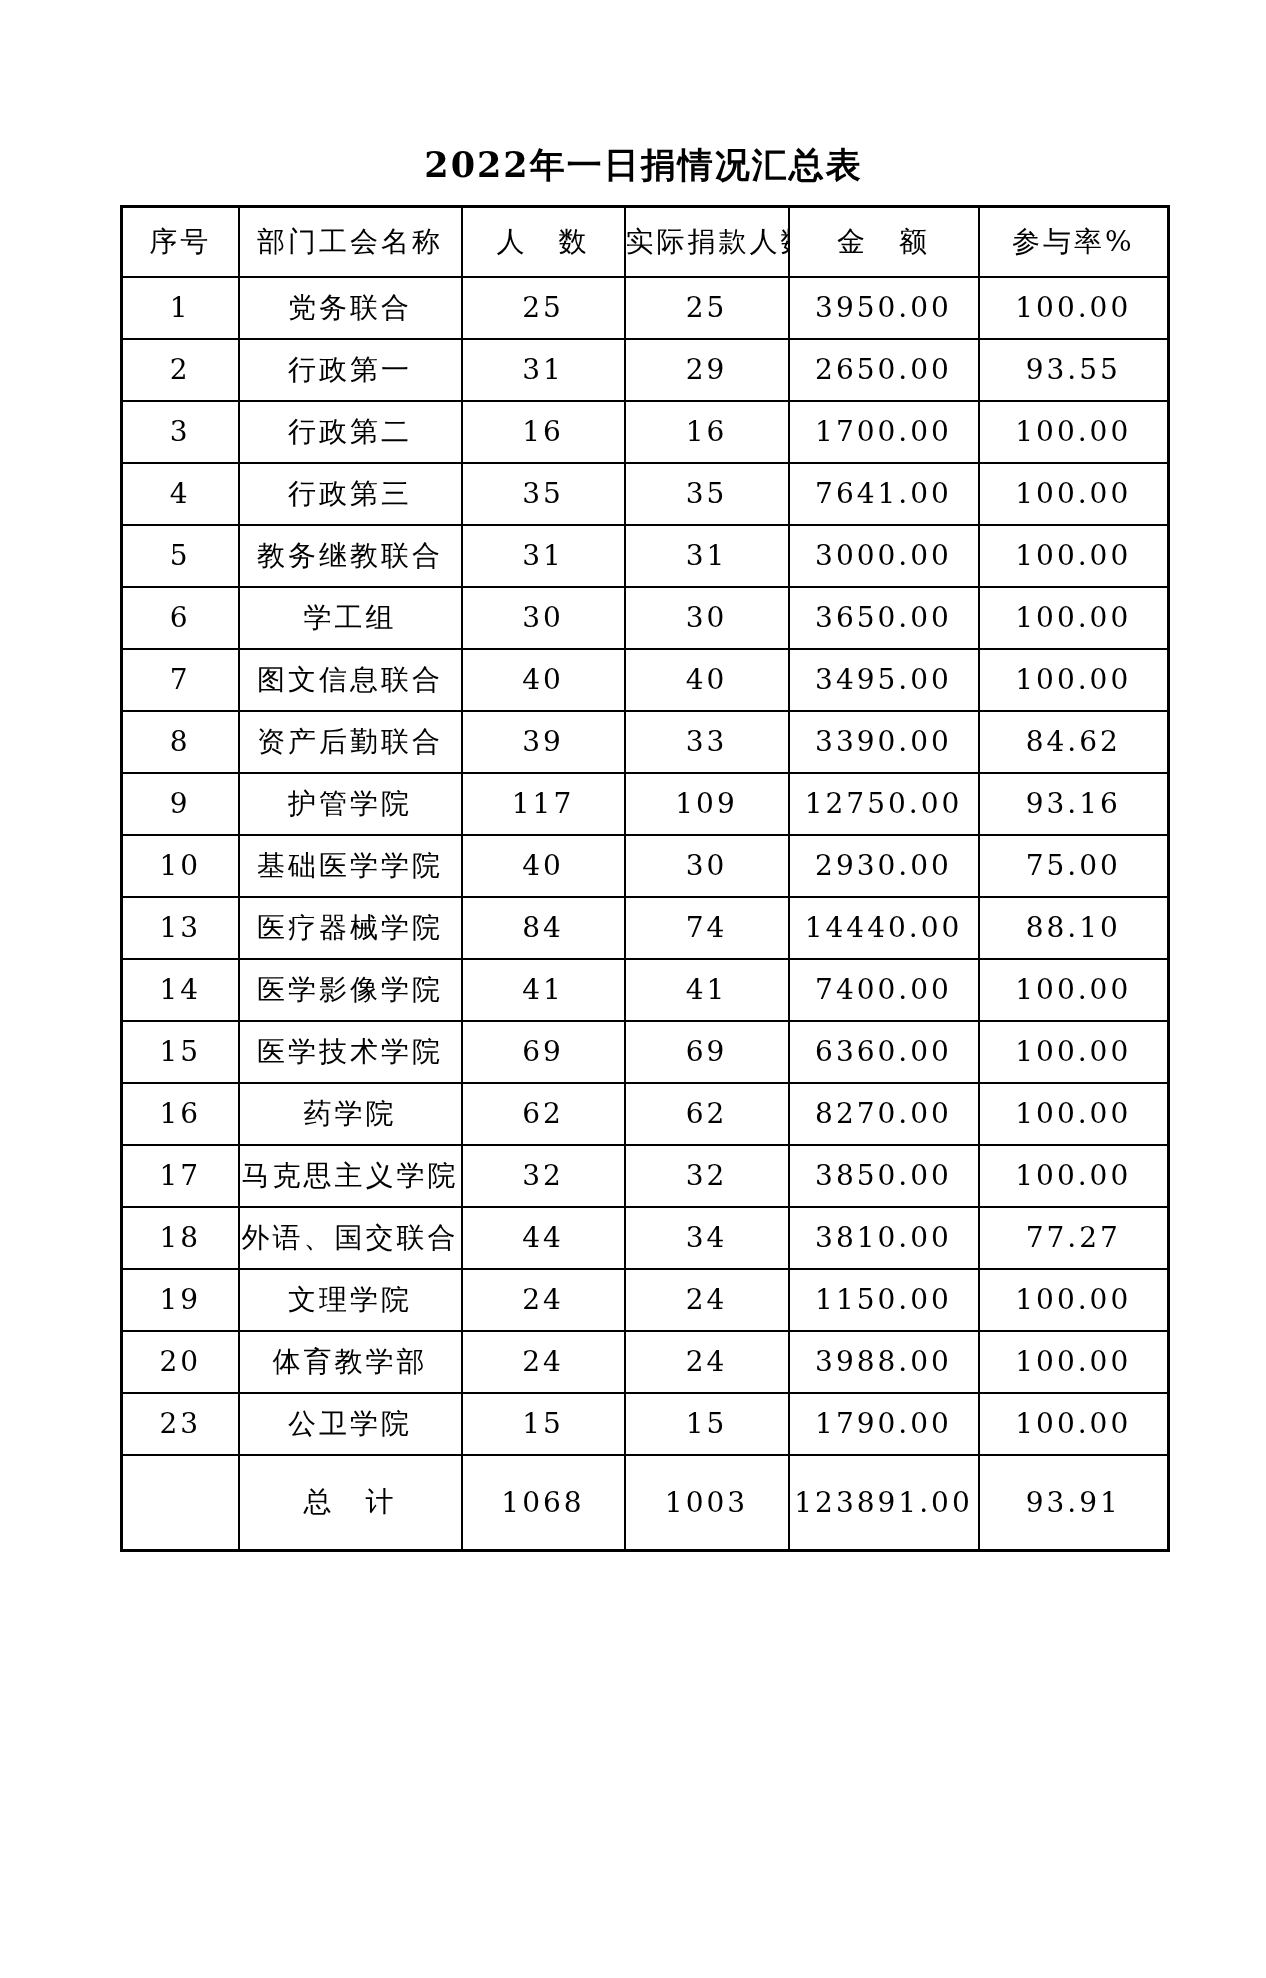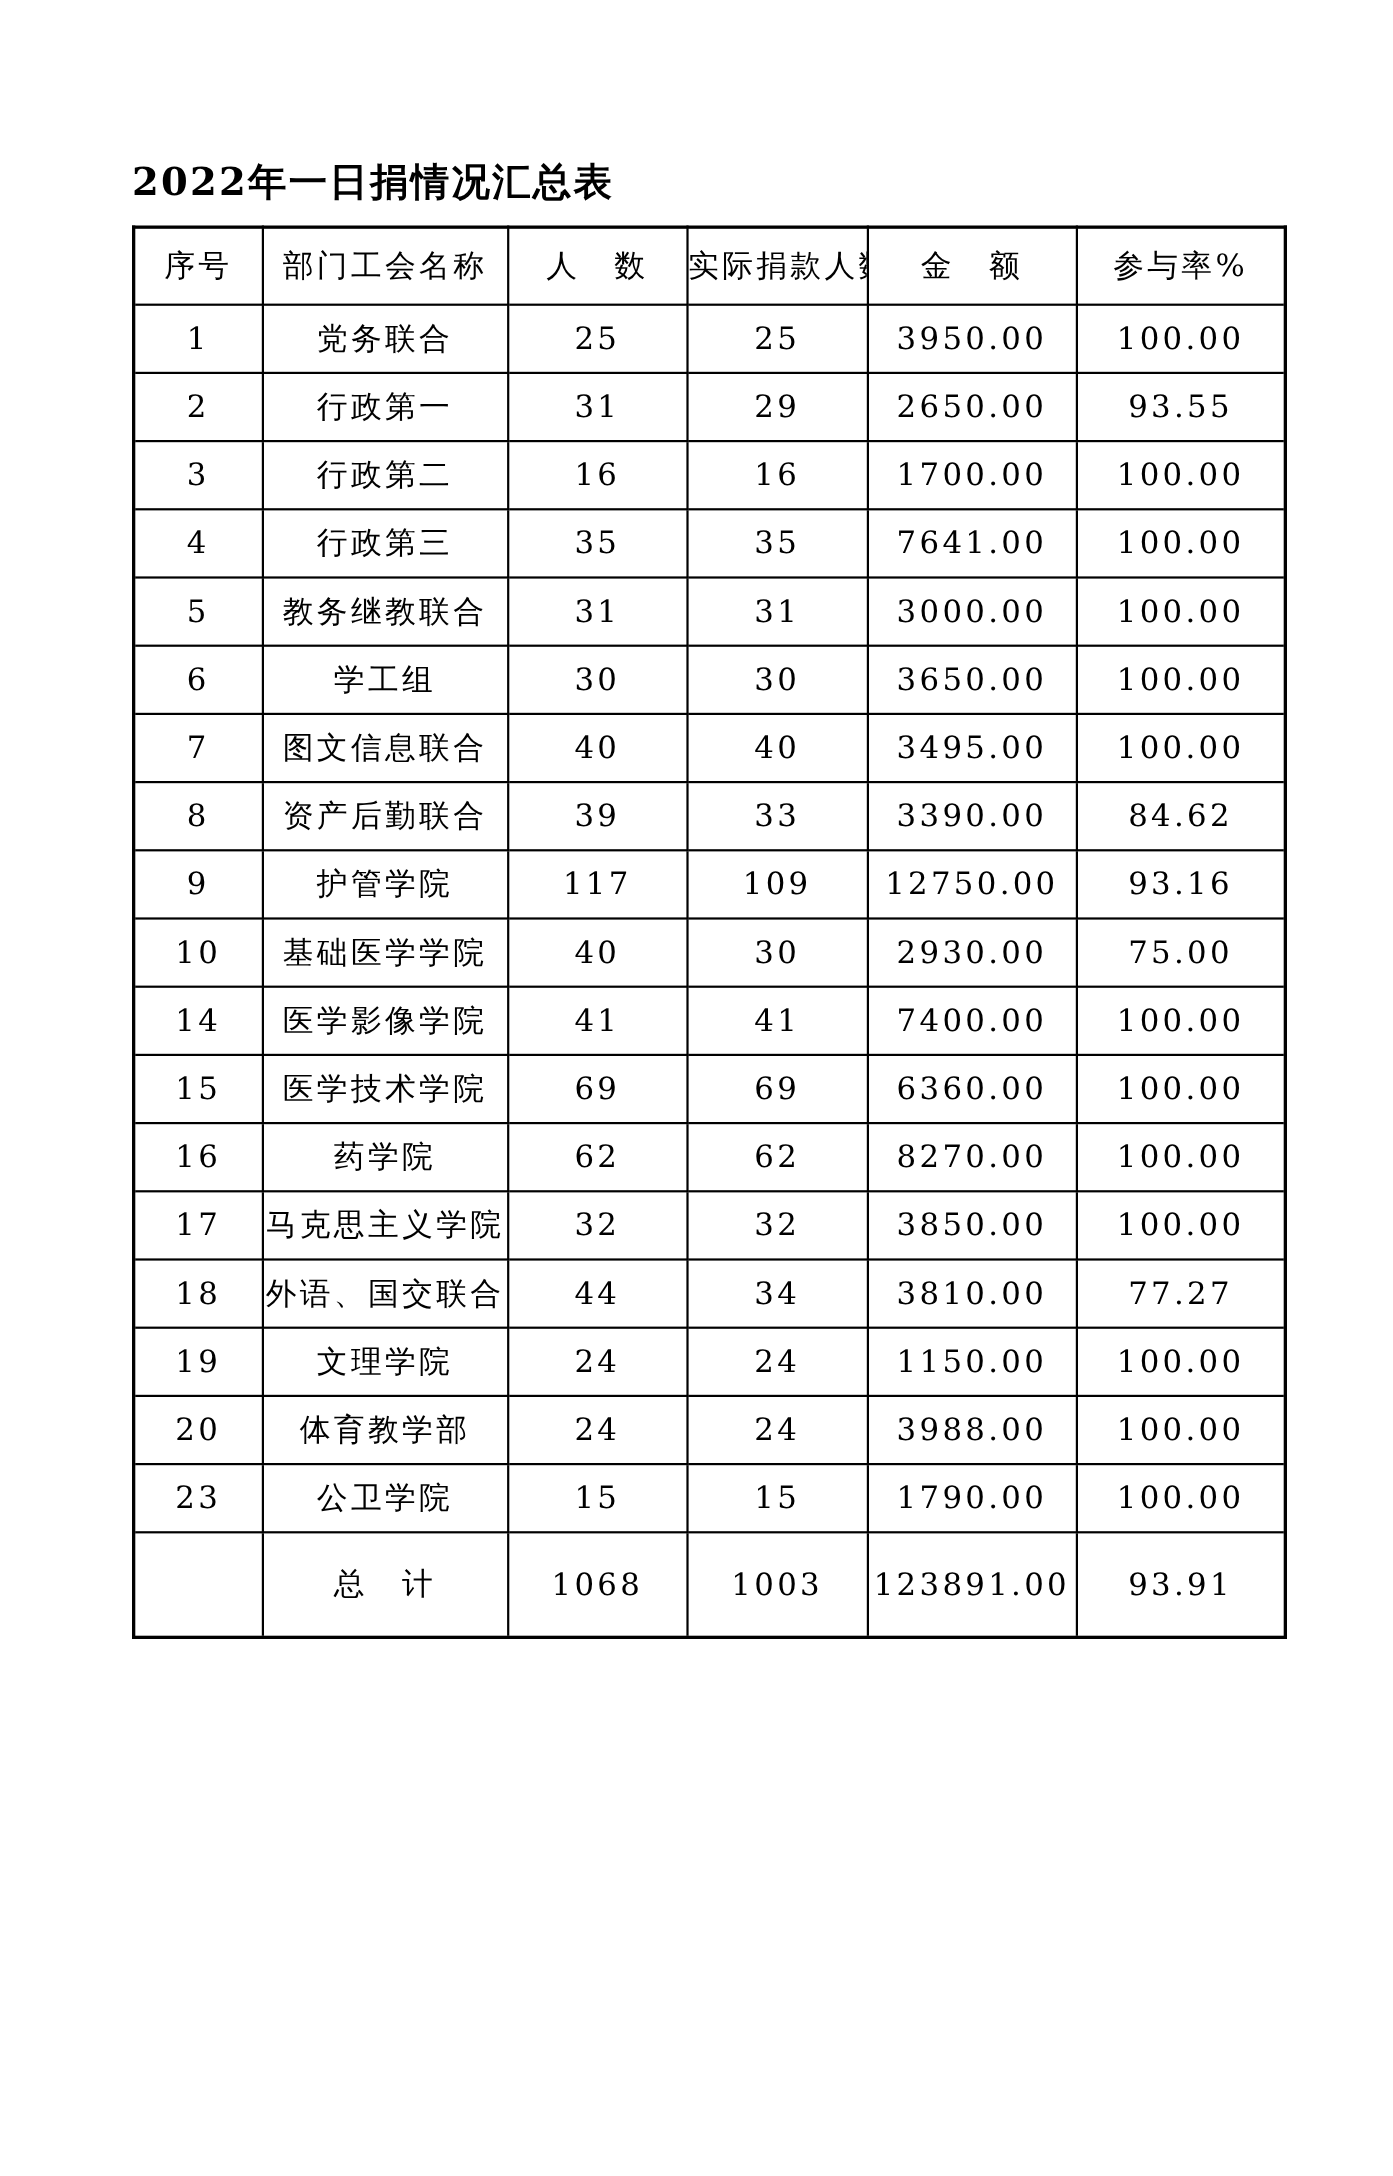--- a/index.html
+++ b/index.html
@@ -14,20 +14,21 @@
     background: #ffffff;
     color: #000000;
     font-family: "DejaVu Serif", "Liberation Serif", serif;
     overflow: hidden;
   }
   .doc-title {
     position: absolute;
     top: 142px;
     left: 120px;
     width: 1047px;
+    text-align: center;
     font-size: 35px;
     font-weight: 600;
     letter-spacing: 2px;
     color: #000000;
     white-space: pre;
   }
   table.summary {
     position: absolute;
     top: 205px;
     left: 120px;
@@ -160,20 +161,28 @@
         </tr>
         <tr>
           <td>10</td>
           <td>基础医学学院</td>
           <td>40</td>
           <td>30</td>
           <td>2930.00</td>
           <td>75.00</td>
         </tr>
         <tr>
+          <td>13</td>
+          <td>医疗器械学院</td>
+          <td>84</td>
+          <td>74</td>
+          <td>14440.00</td>
+          <td>88.10</td>
+        </tr>
+        <tr>
           <td>14</td>
           <td>医学影像学院</td>
           <td>41</td>
           <td>41</td>
           <td>7400.00</td>
           <td>100.00</td>
         </tr>
         <tr>
           <td>15</td>
           <td>医学技术学院</td>

